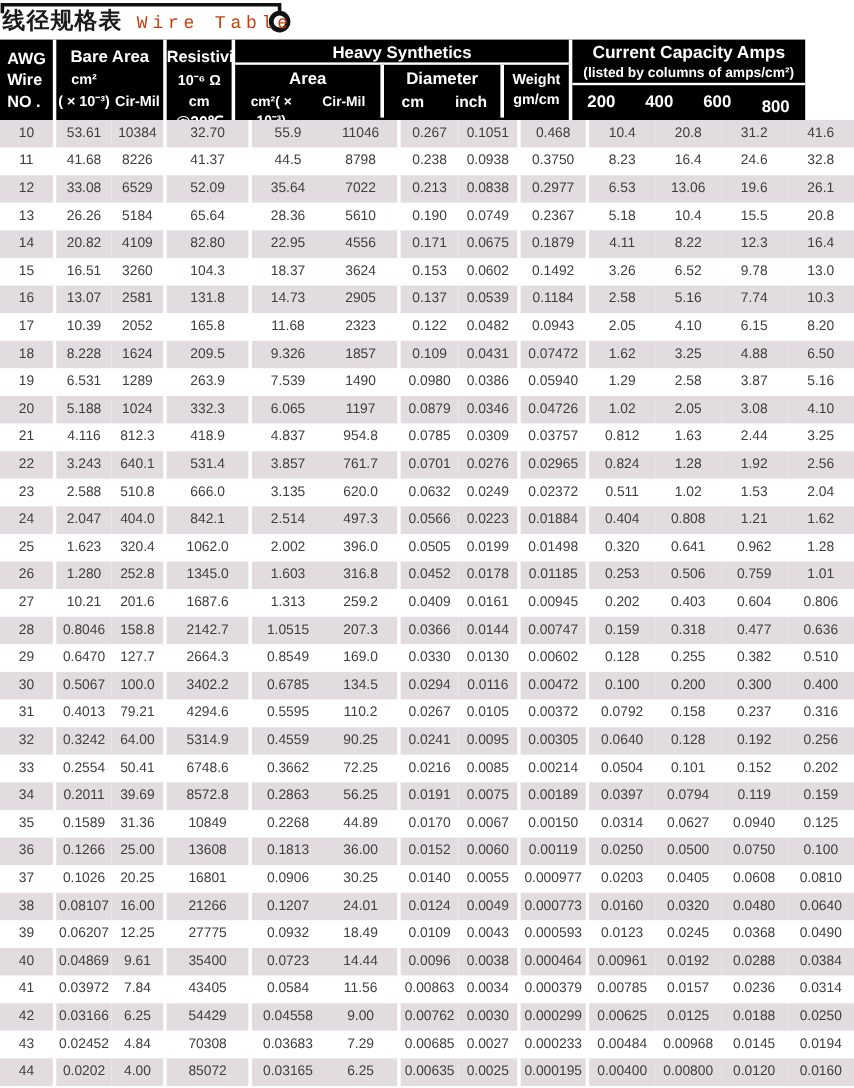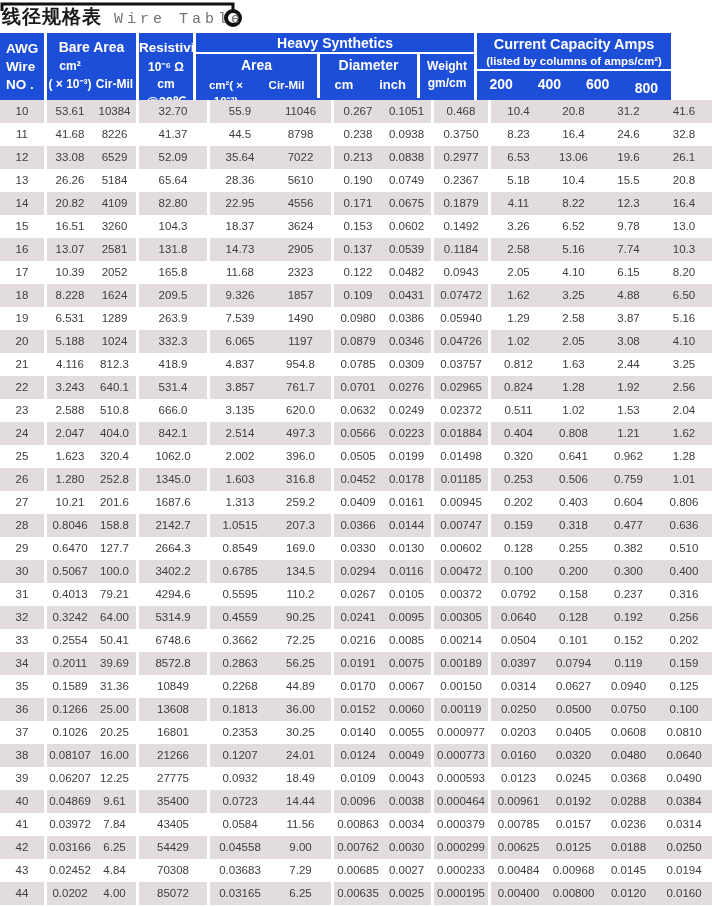--- a/index.html
+++ b/index.html
@@ -5,30 +5,30 @@
   * { margin:0; padding:0; box-sizing:border-box; }
   html,body { background:#fff; }
   body { font-family:"Liberation Sans", sans-serif; }
   .page { width:712px; height:907px; background:#fff; overflow:hidden; position:relative; }
 
   
   .title-bar { position:relative; height:33px; }
   .title-svg { position:absolute; left:0; top:0; }
   .title-text { position:absolute; left:2px; bottom:3px; white-space:nowrap; }
   .title-cn { font-size:19px; font-weight:bold; color:#1a1a1a; letter-spacing:1px; }
-  .title-en { font-family:"Liberation Mono", monospace; font-size:15px; color:#737373;
+  .title-en { font-family:"Liberation Mono", monospace; font-size:15px; color:#c2410c;
               letter-spacing:4px; margin-left:12px; }
 
   
   .grid13 { display:grid; grid-template-columns:47px 46px 46px 71px 60px 64px 48px 52px 57px 55px 55px 55px 56px; }
 
   
   .thead { display:flex; height:67px; color:#fff; font-weight:bold;
            border-bottom:2px solid #fff; }
-  .hcell { background:#1d4ed8; height:67px; }
+  .hcell { background:#000000; height:67px; }
   .h-awg   { width:47px;  border-right:3px solid #fff; padding:7px 0 0 6px; font-size:13.5px; line-height:18px; }
   .h-bare  { width:92px;  border-right:3px solid #fff; text-align:center; }
   .h-res   { width:57px;  border-right:3px solid #fff; text-align:center; }
   .h-hs    { width:281px; border-right:3px solid #fff; }
   .h-cc    { width:194px; }
 
   .h-bare .t1 { line-height:22px; padding-top:3px; font-size:14px;text-align:center; }
   .bare-sub2 { display:flex; font-size:12px; line-height:16px; }
   .bare-sub2 .u1 { width:46px; text-align:center; }
   .bare-sub3 { display:flex; font-size:12px; line-height:20px; }
@@ -557,21 +557,21 @@
         <div class="cell">0.0250</div>
         <div class="cell">0.0500</div>
         <div class="cell">0.0750</div>
         <div class="cell">0.100</div>
       </div>
       <div class="row grid13 plain">
         <div class="cell ge">37</div>
         <div class="cell">0.1026</div>
         <div class="cell ge">20.25</div>
         <div class="cell ge">16801</div>
-        <div class="cell">0.2353</div>
+        <div class="cell">0.0906</div>
         <div class="cell ge">30.25</div>
         <div class="cell">0.0140</div>
         <div class="cell ge">0.0055</div>
         <div class="cell ge">0.000977</div>
         <div class="cell">0.0203</div>
         <div class="cell">0.0405</div>
         <div class="cell">0.0608</div>
         <div class="cell">0.0810</div>
       </div>
       <div class="row grid13 stripe">

